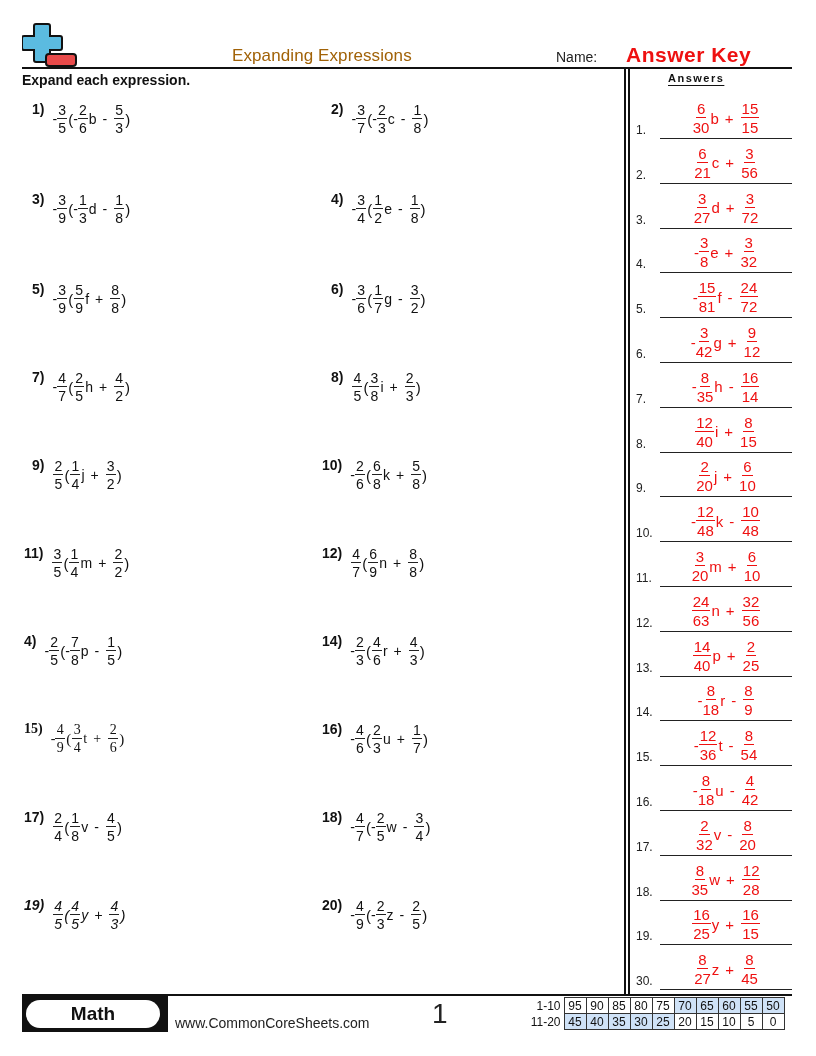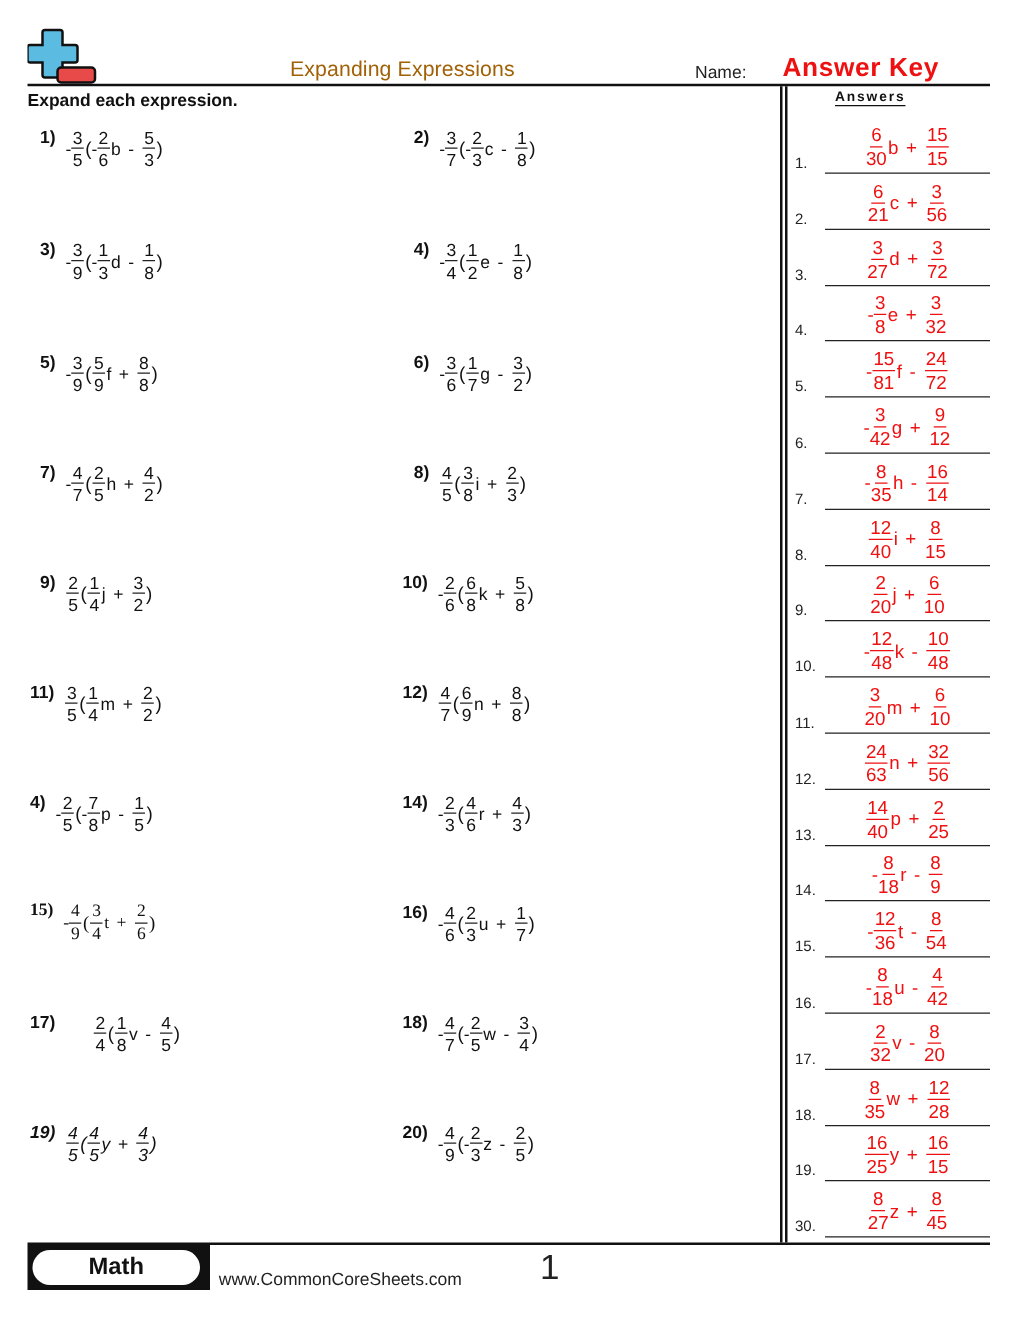--- a/index.html
+++ b/index.html
@@ -508,21 +508,21 @@
         <span class="op">+</span>
         <span style="display: inline-flex; align-items: center;">
           <span class="frac">
             <span class="num">1</span>
             <span class="den">7</span>
           </span>
         </span>
         <span class="paren">)</span>
       </span>
     </div>
-    <div class="problem" style="left: 24px; top: 811px; gap: 22px;">
+    <div class="problem" style="left: 24px; top: 811px;">
       <span class="pnum">17)</span>
       <span class="expr">
         <span style="display: inline-flex; align-items: center;">
           <span class="frac">
             <span class="num">2</span>
             <span class="den">4</span>
           </span>
         </span>
         <span class="paren">(</span>
         <span style="display: inline-flex; align-items: center;">
@@ -1042,14 +1042,40 @@
   </div>
 
 <div class="footer-rule"></div>
 <div class="math-badge">
   <div class="math-pill">Math</div>
 </div>
 <div class="site">www.CommonCoreSheets.com</div>
 <div class="page-num">1</div>
 <table class="score-table">
   <tbody id="score-body">
+      <tr>
+        <td class="lbl">1-10</td>
+        <td>95</td>
+        <td>90</td>
+        <td>85</td>
+        <td>80</td>
+        <td>75</td>
+        <td class="hl">70</td>
+        <td class="hl">65</td>
+        <td class="hl">60</td>
+        <td class="hl">55</td>
+        <td class="hl">50</td>
+      </tr>
+      <tr>
+        <td class="lbl">11-20</td>
+        <td class="hl">45</td>
+        <td class="hl">40</td>
+        <td class="hl">35</td>
+        <td class="hl">30</td>
+        <td class="hl">25</td>
+        <td>20</td>
+        <td>15</td>
+        <td>10</td>
+        <td>5</td>
+        <td>0</td>
+      </tr>
     </tbody>
 </table>
 
 </body></html>

